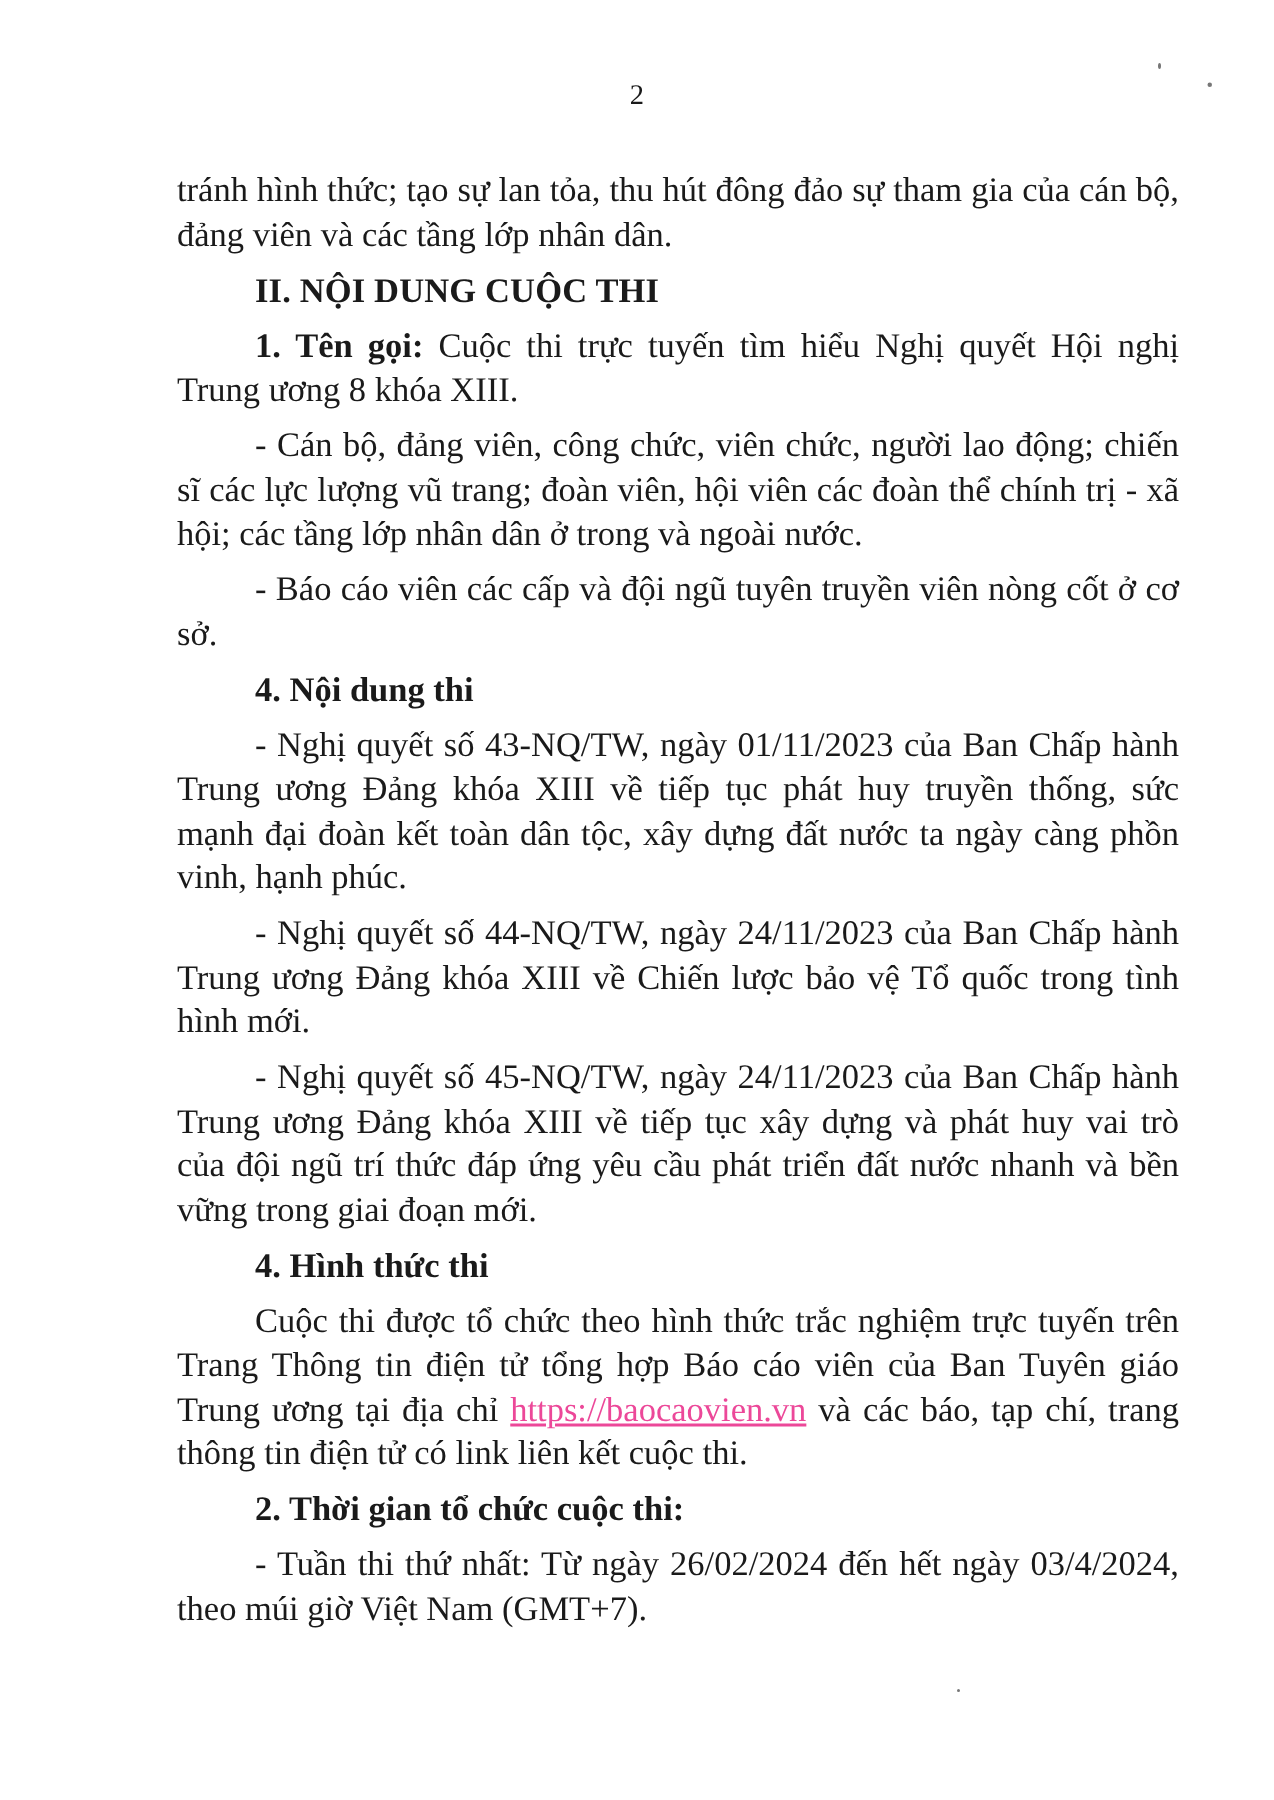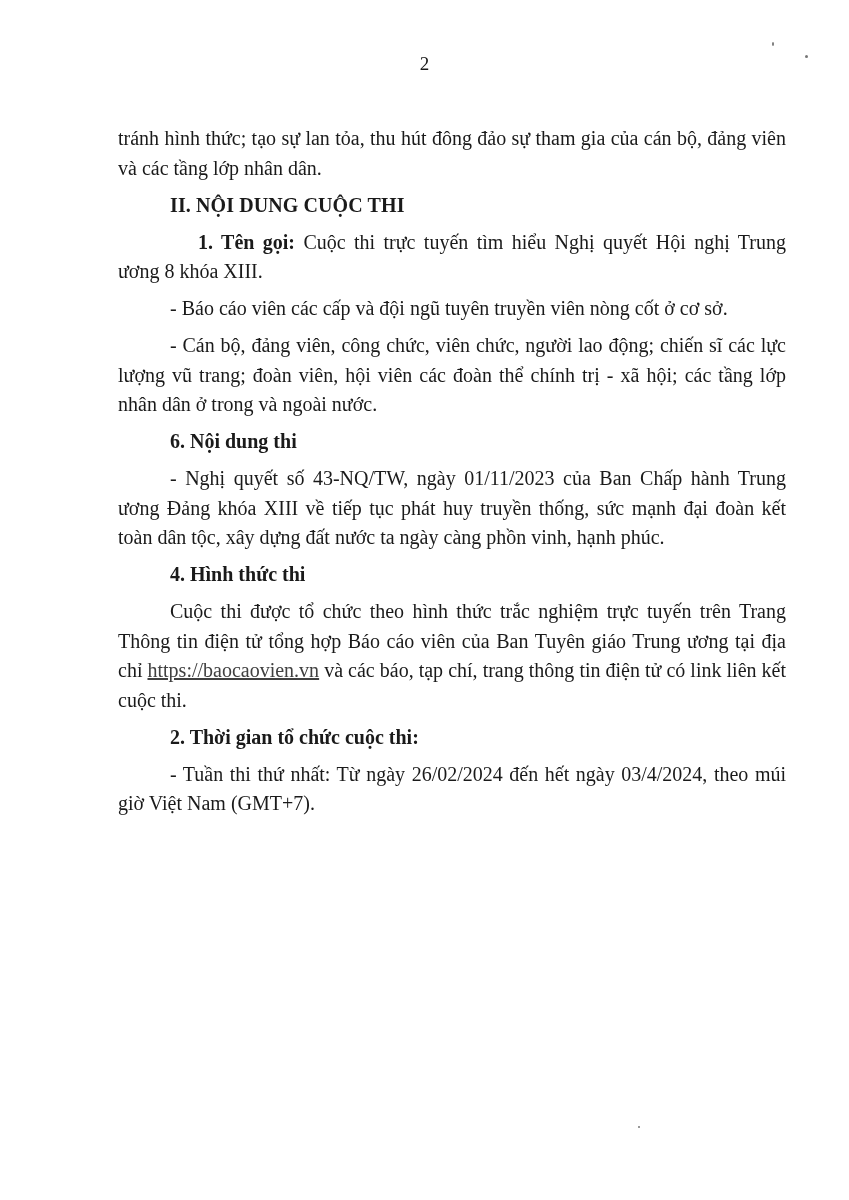--- a/index.html
+++ b/index.html
@@ -27,40 +27,40 @@
       top: 52px;
       left: 0;
       width: 849px;
       text-align: center;
       font-size: 19px;
       line-height: 24px;
     }
     .content {
       position: absolute;
       left: 118px;
-      top: 124px;
+      top: 112px;
       width: 668px;
-      font-size: 20px;
+      font-size: 23px;
       line-height: 29.5px;
     }
     .para {
       margin: 0 0 7.5px 0;
       text-align: justify;
       text-indent: 52px;
     }
     .para.noindent { text-indent: 0; }
     .heading {
       margin: 0 0 7.5px 0;
       text-indent: 52px;
       font-weight: bold;
     }
     .heading.upper { letter-spacing: 0.1px; }
-    .b { font-weight: bold; margin-left: 28px; }
+    .b { font-weight: bold; }
     .link {
-      color: #404040;
+      color: #ec4899;
       text-decoration: underline;
     }
     .speck {
       position: absolute;
       background: #777;
       border-radius: 50%;
     }
   </style>
 </head>
 <body>
@@ -74,25 +74,27 @@
   <div class="page-number">2</div>
 
   <div class="content">
 
     <p class="para noindent">tránh hình thức; tạo sự lan tỏa, thu hút đông đảo sự tham gia của cán bộ, đảng viên và các tầng lớp nhân dân.</p>
 
     <p class="heading upper">II. NỘI DUNG CUỘC THI</p>
 
     <p class="para"><span class="b">1. Tên gọi:</span><span> Cuộc thi trực tuyến tìm hiểu Nghị quyết Hội nghị Trung ương 8 khóa XIII.</span></p>
 
+    <p class="para">- Cán bộ, đảng viên, công chức, viên chức, người lao động; chiến sĩ các lực lượng vũ trang; đoàn viên, hội viên các đoàn thể chính trị - xã hội; các tầng lớp nhân dân ở trong và ngoài nước.</p>
     <p class="para">- Báo cáo viên các cấp và đội ngũ tuyên truyền viên nòng cốt ở cơ sở.</p>
-    <p class="para">- Cán bộ, đảng viên, công chức, viên chức, người lao động; chiến sĩ các lực lượng vũ trang; đoàn viên, hội viên các đoàn thể chính trị - xã hội; các tầng lớp nhân dân ở trong và ngoài nước.</p>
 
-    <p class="heading">6. Nội dung thi</p>
+    <p class="heading">4. Nội dung thi</p>
     <p class="para">- Nghị quyết số 43-NQ/TW, ngày 01/11/2023 của Ban Chấp hành Trung ương Đảng khóa XIII về tiếp tục phát huy truyền thống, sức mạnh đại đoàn kết toàn dân tộc, xây dựng đất nước ta ngày càng phồn vinh, hạnh phúc.</p>
+    <p class="para">- Nghị quyết số 44-NQ/TW, ngày 24/11/2023 của Ban Chấp hành Trung ương Đảng khóa XIII về Chiến lược bảo vệ Tổ quốc trong tình hình mới.</p>
+    <p class="para">- Nghị quyết số 45-NQ/TW, ngày 24/11/2023 của Ban Chấp hành Trung ương Đảng khóa XIII về tiếp tục xây dựng và phát huy vai trò của đội ngũ trí thức đáp ứng yêu cầu phát triển đất nước nhanh và bền vững trong giai đoạn mới.</p>
 
     <p class="heading">4. Hình thức thi</p>
     <p class="para"><span>Cuộc thi được tổ chức theo hình thức trắc nghiệm trực tuyến trên Trang Thông tin điện tử tổng hợp Báo cáo viên của Ban Tuyên giáo Trung ương tại địa chỉ </span><a class="link">https://baocaovien.vn</a><span> và các báo, tạp chí, trang thông tin điện tử có link liên kết cuộc thi.</span></p>
 
     <p class="heading">2. Thời gian tổ chức cuộc thi:</p>
     <p class="para">- Tuần thi thứ nhất: Từ ngày 26/02/2024 đến hết ngày 03/4/2024, theo múi giờ Việt Nam (GMT+7).</p>
 
   </div>
 </div>
 

